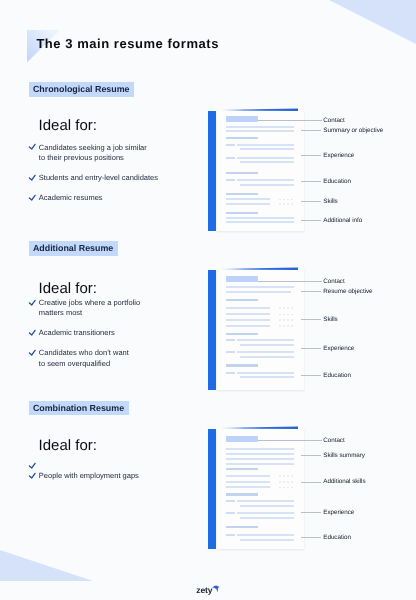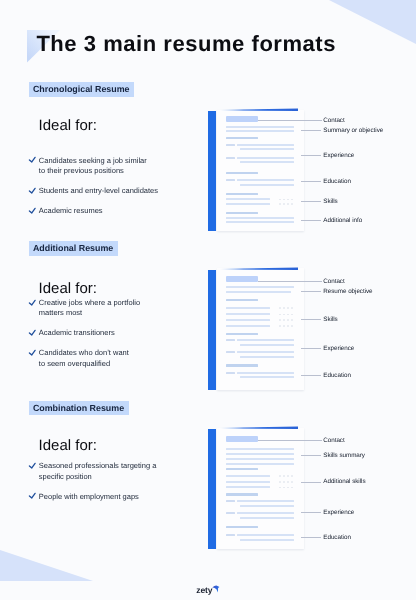--- a/index.html
+++ b/index.html
@@ -15,21 +15,21 @@
   }
   .page { position:absolute; left:0; top:0; width:416px; height:600px; }
 
   
   .corner-tr { position:absolute; top:0; right:0; width:87px; height:44px; }
   .tri-title { position:absolute; left:26.6px; top:30px; width:33.1px; height:32.5px; }
   .corner-bl { position:absolute; left:0; top:550px; width:93px; height:31px; }
 
   h1.title {
     position:absolute; left:36.4px; top:35.2px;
-    font-size:22px; line-height:17px; font-weight:700; color:#0c0d12;
+    font-size:13px; line-height:17px; font-weight:700; color:#0c0d12;
     letter-spacing:0.54px;
     white-space:nowrap;
   }
 
   .badge {
     position:absolute;
     background:#c3d9fb;
     color:#16243f;
     font-size:8.9px;
     font-weight:700;
@@ -90,21 +90,21 @@
   <svg class="corner-bl" viewBox="0 0 93 31" preserveAspectRatio="none">
     <path d="M0 0 L93 31 L0 31 Z" fill="#d6e2fa"></path>
   </svg>
 
   <h1 class="title">The 3 main resume formats</h1>
 
   <div id="sections">
       <div class="badge" style="left: 28.5px; top: 82.2px;">Chronological Resume</div>
       <div class="ideal" style="left: 38.6px; top: 121.3px;">Ideal for:</div>
       <div class="bullets" style="left: 28px; top: 142.8px; width: 150px;">
-        <div class="bullet" style="margin-top: 13px;"><svg class="chk" viewBox="0 0 6.4 5.4">
+        <div class="bullet" style="margin-top: 0px;"><svg class="chk" viewBox="0 0 6.4 5.4">
             <path d="M0.4 2.9 L2.8 5.0 L6.1 0.4" fill="none" stroke="#1f4f9c" stroke-width="1.3" stroke-linecap="round" stroke-linejoin="round"></path>
           </svg><span class="txt">Candidates seeking a job similar
 to their previous positions</span></div>
         <div class="bullet" style="margin-top: 9.9px;"><svg class="chk" viewBox="0 0 6.4 5.4">
             <path d="M0.4 2.9 L2.8 5.0 L6.1 0.4" fill="none" stroke="#1f4f9c" stroke-width="1.3" stroke-linecap="round" stroke-linejoin="round"></path>
           </svg><span class="txt">Students and entry-level candidates</span></div>
         <div class="bullet" style="margin-top: 9.9px;"><svg class="chk" viewBox="0 0 6.4 5.4">
             <path d="M0.4 2.9 L2.8 5.0 L6.1 0.4" fill="none" stroke="#1f4f9c" stroke-width="1.3" stroke-linecap="round" stroke-linejoin="round"></path>
           </svg><span class="txt">Academic resumes</span></div>
       </div>
@@ -250,22 +250,21 @@
       <div class="label" style="left: 323.3px; top: 315.7px;">Skills</div>
       <div class="leader" style="left: 301px; top: 347.9px; width: 20.2px;"></div>
       <div class="label" style="left: 323.3px; top: 344.8px;">Experience</div>
       <div class="leader" style="left: 301px; top: 375.2px; width: 20.2px;"></div>
       <div class="label" style="left: 323.3px; top: 372.1px;">Education</div>
       <div class="badge" style="left: 28.5px; top: 400.5px;">Combination Resume</div>
       <div class="ideal" style="left: 38.6px; top: 441.4px;">Ideal for:</div>
       <div class="bullets" style="left: 28px; top: 461.3px; width: 150px;">
         <div class="bullet" style="margin-top: 0px;"><svg class="chk" viewBox="0 0 6.4 5.4">
             <path d="M0.4 2.9 L2.8 5.0 L6.1 0.4" fill="none" stroke="#1f4f9c" stroke-width="1.3" stroke-linecap="round" stroke-linejoin="round"></path>
-          </svg><span class="txt">Seasoned professionals targeting a
-specific position</span></div>
+          </svg></div>
         <div class="bullet" style="margin-top: 9.9px;"><svg class="chk" viewBox="0 0 6.4 5.4">
             <path d="M0.4 2.9 L2.8 5.0 L6.1 0.4" fill="none" stroke="#1f4f9c" stroke-width="1.3" stroke-linecap="round" stroke-linejoin="round"></path>
           </svg><span class="txt">People with employment gaps</span></div>
       </div>
       <div class="resume" style="left: 0px; top: 0px; width: 416px; height: 600px;">
         <div class="card" style="left: 217px; top: 427.7px; width: 86.5px; height: 121.8px;"></div>
         <div class="spine" style="left: 208.4px; top: 429.2px; width: 8px; height: 120.3px;"></div>
         <svg viewBox="0 0 78 4" preserveAspectRatio="none" style="position: absolute; left: 220.4px; top: 426px; width: 78px; height: 4px;">
           <defs>
             <linearGradient id="tg2" x1="0" y1="0" x2="1" y2="0">

